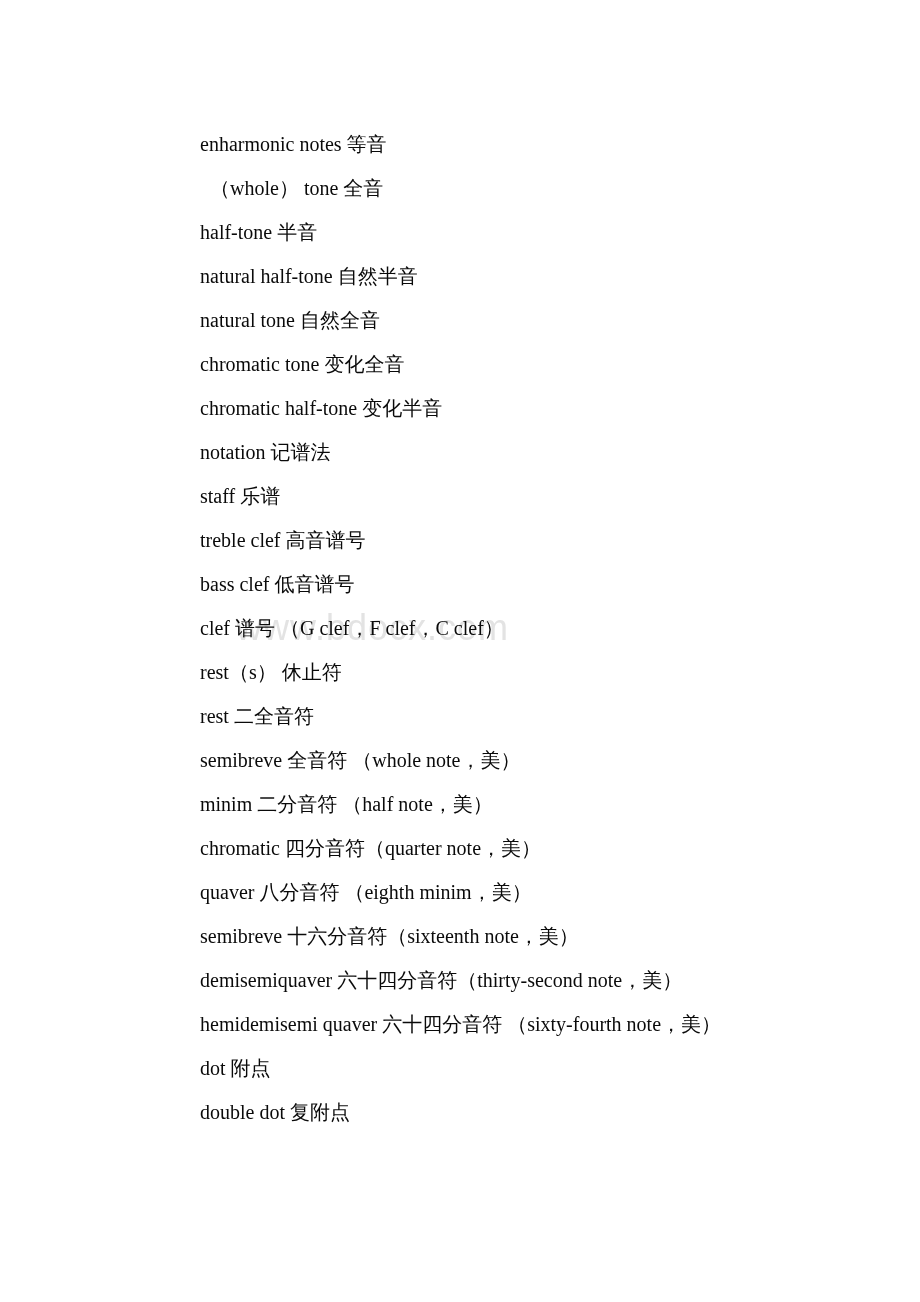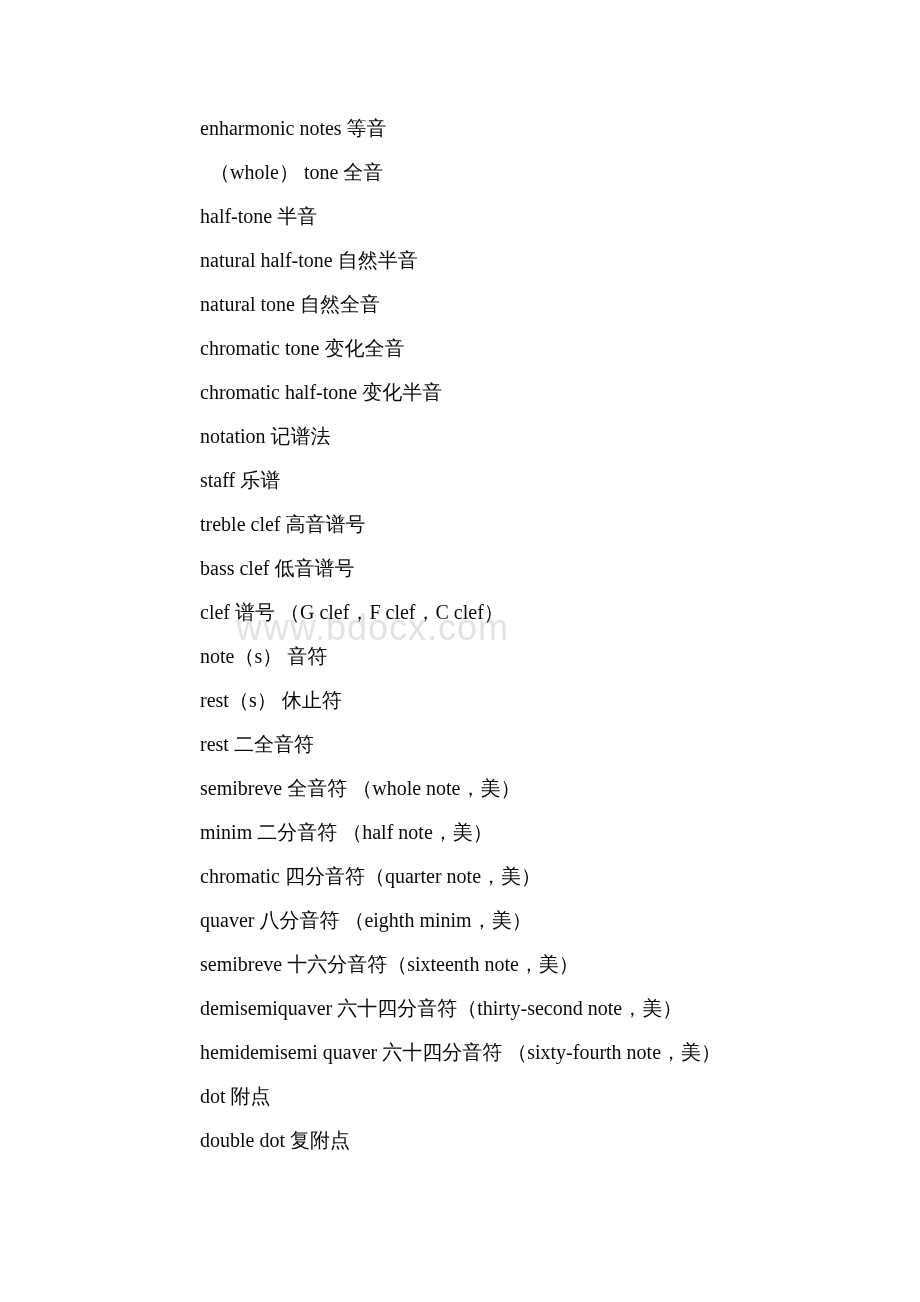--- a/index.html
+++ b/index.html
@@ -29,21 +29,21 @@
     letter-spacing: 1px;
     color: #e3e3e3;
     white-space: nowrap;
     z-index: 0;
     user-select: none;
   }
 
   #glossary {
     position: absolute;
     left: 0;
-    top: 0;
+    top: 16px;
     width: 920px;
     padding-top: 106px;
     padding-left: 200px;
     padding-right: 40px;
     box-sizing: border-box;
     z-index: 1;
   }
 
   .entry {
     font-size: 20px;
@@ -70,21 +70,20 @@
       <div class="entry">half-tone 半音</div>
       <div class="entry">natural half-tone 自然半音</div>
       <div class="entry">natural tone 自然全音</div>
       <div class="entry">chromatic tone 变化全音</div>
       <div class="entry">chromatic half-tone 变化半音</div>
       <div class="entry">notation 记谱法</div>
       <div class="entry">staff 乐谱</div>
       <div class="entry">treble clef 高音谱号</div>
       <div class="entry">bass clef 低音谱号</div>
       <div class="entry">clef 谱号 （G clef，F clef，C clef）</div>
-      <div class="entry">note（s） 音符</div>
       <div class="entry">rest（s） 休止符</div>
       <div class="entry">rest 二全音符</div>
       <div class="entry">semibreve 全音符 （whole note，美）</div>
       <div class="entry">minim 二分音符 （half note，美）</div>
       <div class="entry">chromatic 四分音符（quarter note，美）</div>
       <div class="entry">quaver 八分音符 （eighth minim，美）</div>
       <div class="entry">semibreve 十六分音符（sixteenth note，美）</div>
       <div class="entry">demisemiquaver 六十四分音符（thirty-second note，美）</div>
       <div class="entry">hemidemisemi quaver 六十四分音符 （sixty-fourth note，美）</div>
       <div class="entry">dot 附点</div>

